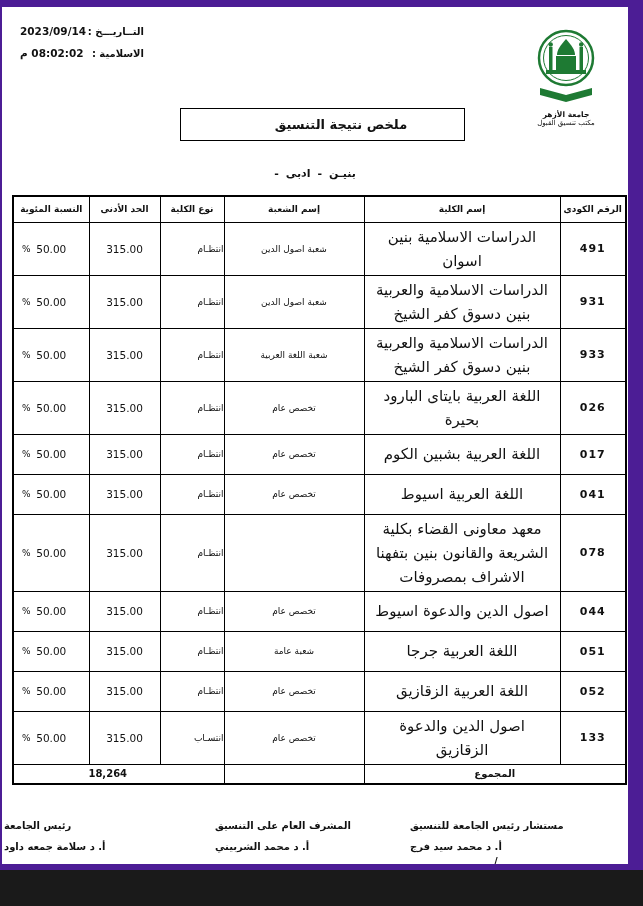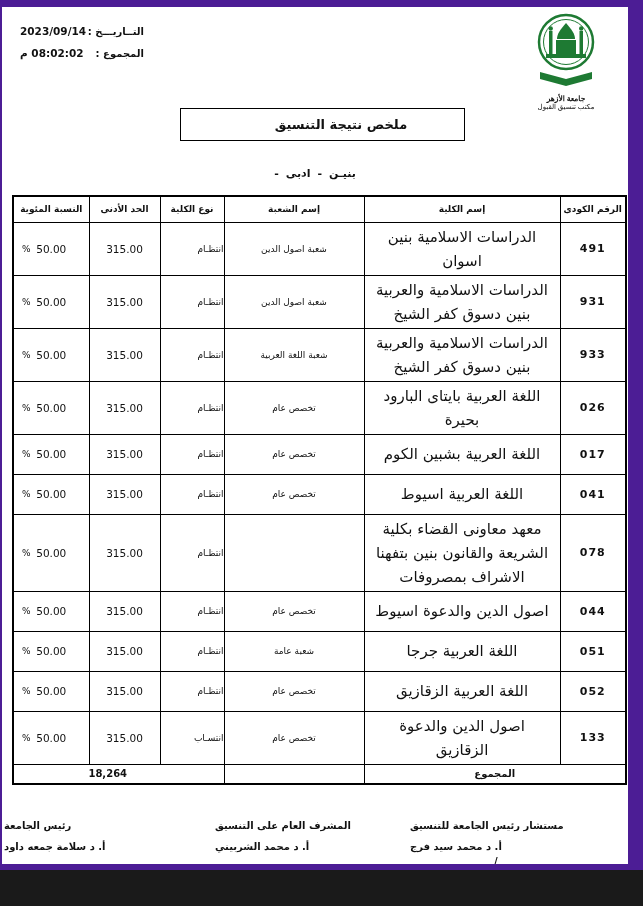--- a/index.html
+++ b/index.html
@@ -7,21 +7,21 @@
   .screen { position:relative; width:643px; height:870px; background:#4c1d95; overflow:hidden; }
   .page { position:absolute; top:7px; left:2px; right:15px; bottom:6px; background:#fff; overflow:hidden; color:#111; }
 
   
   .datetime { position:absolute; top:18px; left:18px; width:124px; }
   .dt-row { display:flex; justify-content:space-between; align-items:baseline; margin-bottom:10px; }
   .dt-value { font-weight:bold; font-size:10.5px; }
   .dt-label { font-weight:bold; font-size:10px; }
 
   
-  .logo-wrap { position:absolute; top:6px; right:20px; width:84px; text-align:center;font-family:Liberation Serif, serif; }
+  .logo-wrap { position:absolute; top:22px; right:20px; width:84px; text-align:center; }
   .logo-university { font-size:7.5px; font-weight:bold; margin-top:3px; }
   .logo-office { font-size:7px; margin-top:0; }
 
   
   .title-box { position:absolute; top:101px; left:178px; width:285px; height:33px; border:1.5px solid #000;
                display:flex; align-items:center; justify-content:center;padding-left:37px; }
   .title-text { font-weight:bold; font-size:13px; }
   .subtitle { position:absolute; top:160px; left:0; right:0; display:flex; justify-content:center; gap:7px;
               font-weight:bold; font-size:11px; }
 
@@ -64,21 +64,21 @@
 <div class="screen">
   <div class="page">
 
     <div class="datetime">
       <div class="dt-row">
         <span class="dt-value" dir="ltr">2023/09/14</span>
         <span class="dt-label" dir="rtl">التــاريـــخ :</span>
       </div>
       <div class="dt-row">
         <span class="dt-value" dir="rtl">08:02:02 م</span>
-        <span class="dt-label" dir="rtl">المجموع :</span>
+        <span class="dt-label" dir="rtl">الاسلامية :</span>
       </div>
     </div>
 
     <div class="logo-wrap">
       <svg width="60" height="74" viewBox="0 0 60 74" aria-hidden="true">
         <g fill="none" stroke="#1e7a33">
           <circle cx="30" cy="29" r="27" stroke-width="2.5"></circle>
           <circle cx="30" cy="29" r="22.5" stroke-width="1"></circle>
         </g>
         <g fill="#1e7a33">

